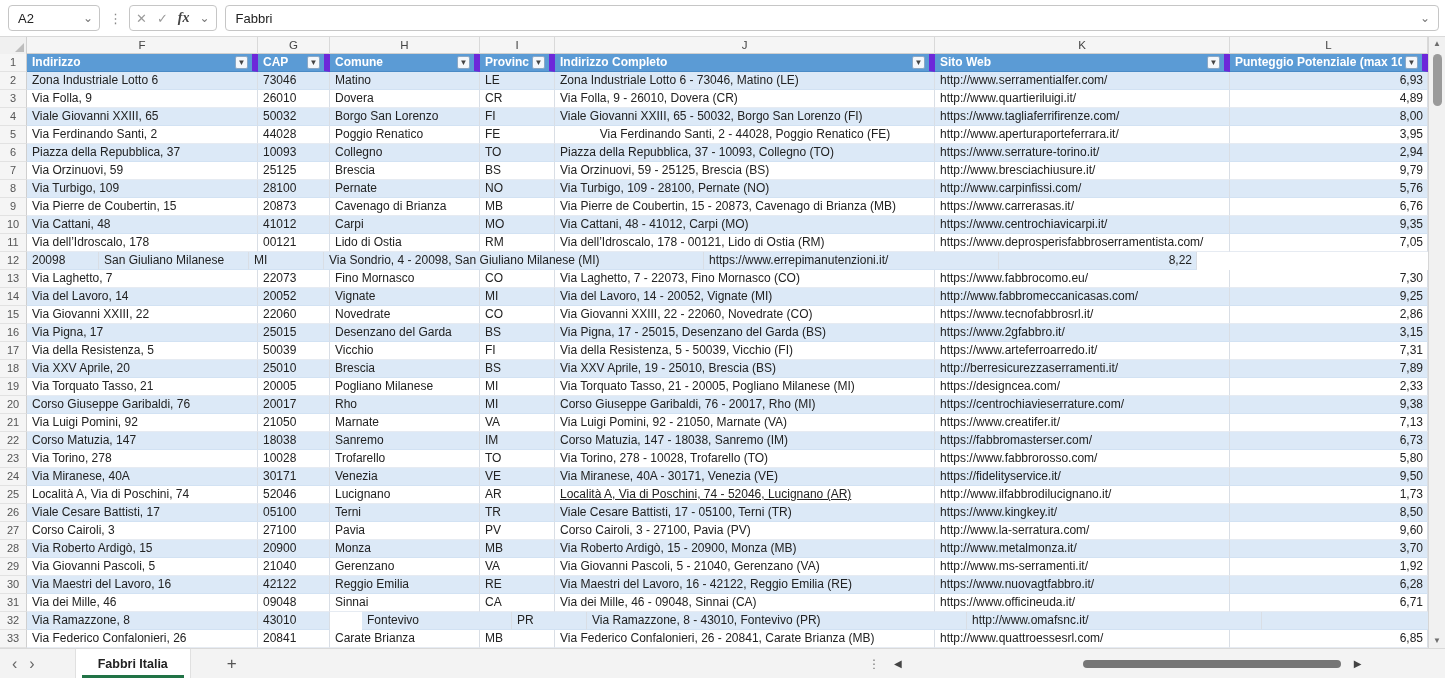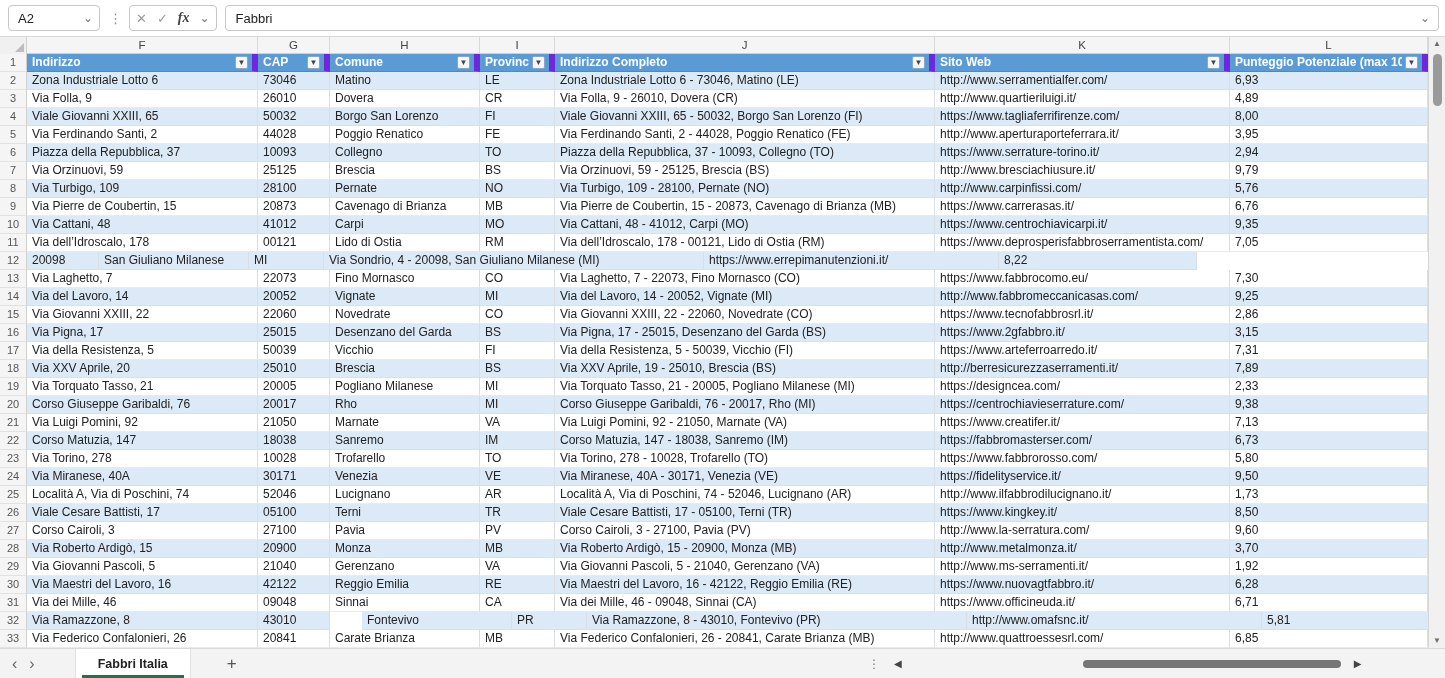--- a/index.html
+++ b/index.html
@@ -24,21 +24,21 @@
   .grid-inner { width:1428px; }
   .col-letters { height:17px; display:flex; background:#f5f5f5; border-bottom:1px solid #d0d0d0; }
   .corner { width:27px; height:17px; border-right:1px solid #d0d0d0; position:relative; background:#f0f0f0; }
   .corner .tri { position:absolute; right:2px; bottom:2px; width:0; height:0; border-left:9px solid transparent; border-bottom:9px solid #bdbdbd; }
   .col-letter { height:17px; font-size:11.5px; color:#444; text-align:center; line-height:16px; border-right:1px solid #d9d9d9; flex:0 0 auto; }
 
   .grid-row { display:flex; height:18px; }
   .row-num { width:27px; flex:0 0 27px; background:#f5f5f5; border-right:1px solid #cfcfcf; border-bottom:1px solid #e2e2e2; color:#555; font-size:11px; text-align:center; line-height:17px; }
   .cell { flex:0 0 auto; font-size:12px; line-height:17px; padding:0 4px 0 5px; white-space:nowrap; overflow:hidden; border-right:1px solid #d9dee5; border-bottom:1px solid #e6ebf2; background:#fff; }
   .grid-row.band .cell { background:#dce9f7; border-bottom:1px solid #d2e2f3; }
-  .cell.center { text-align:left; }
+  .cell.center { text-align:right; }
 
   .header-row { height:18px; }
   .header-row .cell { background:#5b9bd5; color:#fff; font-weight:bold; font-size:12px; border-right:6px solid #6d28d9; border-bottom:1px solid #4a8bc6; display:flex; align-items:center; }
   .header-row .htext { flex:1; overflow:hidden; white-space:nowrap; }
   .filter-btn { flex:0 0 auto; width:13px; height:13px; background:#f4f7fb; border:1px solid #8aa8c6; border-radius:2px; color:#444; font-size:8px; line-height:11px; text-align:center; margin-left:3px; cursor:pointer; }
 
   
   .vscroll { position:absolute; top:0; right:0; width:17px; bottom:0; background:#f1f1f1; border-left:1px solid #d6d6d6; display:flex; flex-direction:column; align-items:center; }
   .varrow { color:#6d6d6d; font-size:8px; height:14px; line-height:14px; cursor:pointer; }
   .vthumb { width:9px; height:52px; background:#9a9a9a; border-radius:5px; margin-top:3px; cursor:pointer; }
@@ -154,21 +154,21 @@
             <div class="cell" style="width: 380px;">Viale Giovanni XXIII, 65 - 50032, Borgo San Lorenzo (FI)</div>
             <div class="cell" style="width: 295px;">https://www.tagliaferrifirenze.com/</div>
             <div class="cell center" style="width: 198px;">8,00</div>
           </div>
           <div class="grid-row">
             <div class="row-num">5</div>
             <div class="cell" style="width: 231px;">Via Ferdinando Santi, 2</div>
             <div class="cell" style="width: 72px;">44028</div>
             <div class="cell" style="width: 150px;">Poggio Renatico</div>
             <div class="cell" style="width: 75px;">FE</div>
-            <div class="cell" style="width: 380px;">Via Ferdinando Santi, 2 - 44028, Poggio Renatico (FE)</div>
+            <div class="cell" style="width: 380px; text-align: center;">Via Ferdinando Santi, 2 - 44028, Poggio Renatico (FE)</div>
             <div class="cell" style="width: 295px;">http://www.aperturaporteferrara.it/</div>
             <div class="cell center" style="width: 198px;">3,95</div>
           </div>
           <div class="grid-row band">
             <div class="row-num">6</div>
             <div class="cell" style="width: 231px;">Piazza della Repubblica, 37</div>
             <div class="cell" style="width: 72px;">10093</div>
             <div class="cell" style="width: 150px;">Collegno</div>
             <div class="cell" style="width: 75px;">TO</div>
             <div class="cell" style="width: 380px;">Piazza della Repubblica, 37 - 10093, Collegno (TO)</div>
@@ -353,21 +353,21 @@
             <div class="cell" style="width: 380px;">Via Miranese, 40A - 30171, Venezia (VE)</div>
             <div class="cell" style="width: 295px;">https://fidelityservice.it/</div>
             <div class="cell center" style="width: 198px;">9,50</div>
           </div>
           <div class="grid-row">
             <div class="row-num">25</div>
             <div class="cell" style="width: 231px;">Località A, Via di Poschini, 74</div>
             <div class="cell" style="width: 72px;">52046</div>
             <div class="cell" style="width: 150px;">Lucignano</div>
             <div class="cell" style="width: 75px;">AR</div>
-            <div class="cell" style="width: 380px;">Località A, Via di Poschini, 74 - 52046, Lucignano (AR)</div>
+            <div class="cell" style="width: 380px; text-decoration: underline;">Località A, Via di Poschini, 74 - 52046, Lucignano (AR)</div>
             <div class="cell" style="width: 295px;">http://www.ilfabbrodilucignano.it/</div>
             <div class="cell center" style="width: 198px;">1,73</div>
           </div>
           <div class="grid-row band">
             <div class="row-num">26</div>
             <div class="cell" style="width: 231px;">Viale Cesare Battisti, 17</div>
             <div class="cell" style="width: 72px;">05100</div>
             <div class="cell" style="width: 150px;">Terni</div>
             <div class="cell" style="width: 75px;">TR</div>
             <div class="cell" style="width: 380px;">Viale Cesare Battisti, 17 - 05100, Terni (TR)</div>

